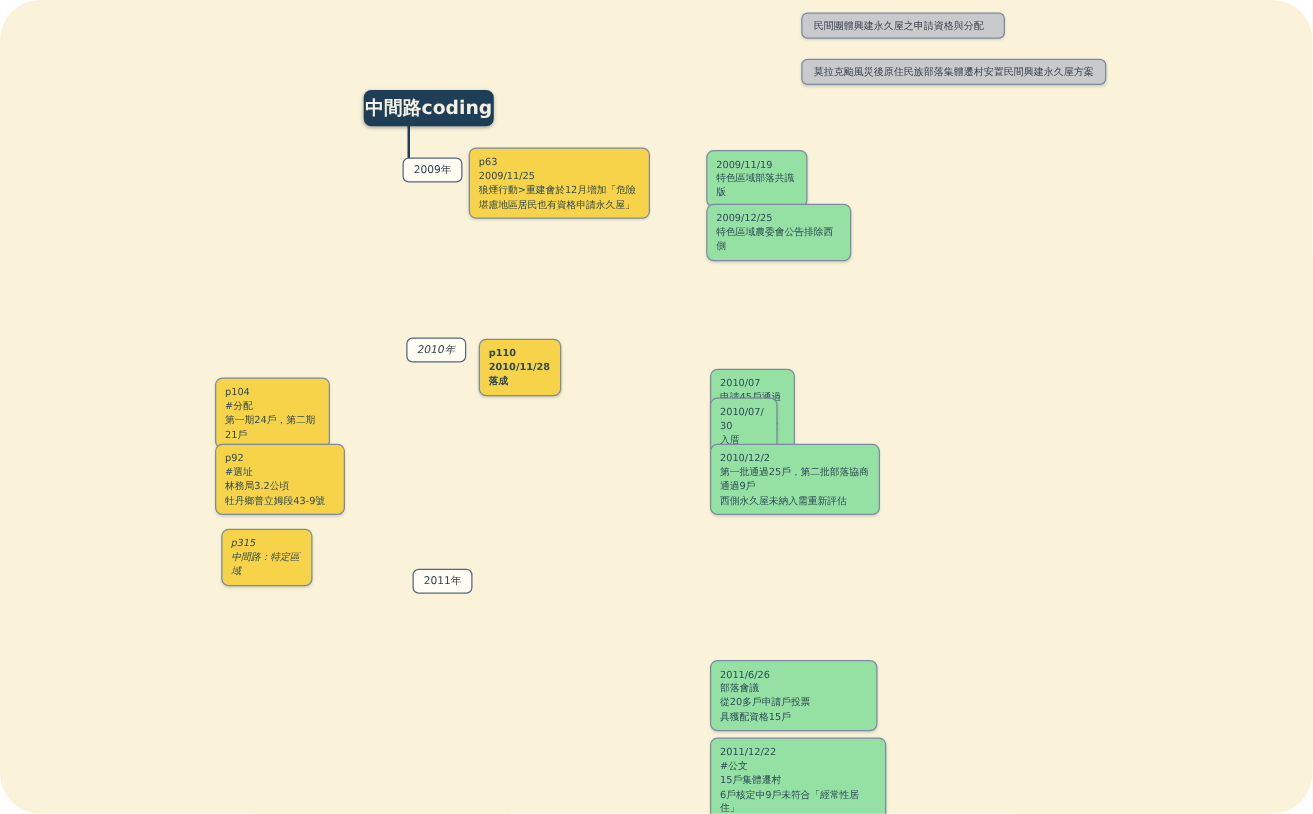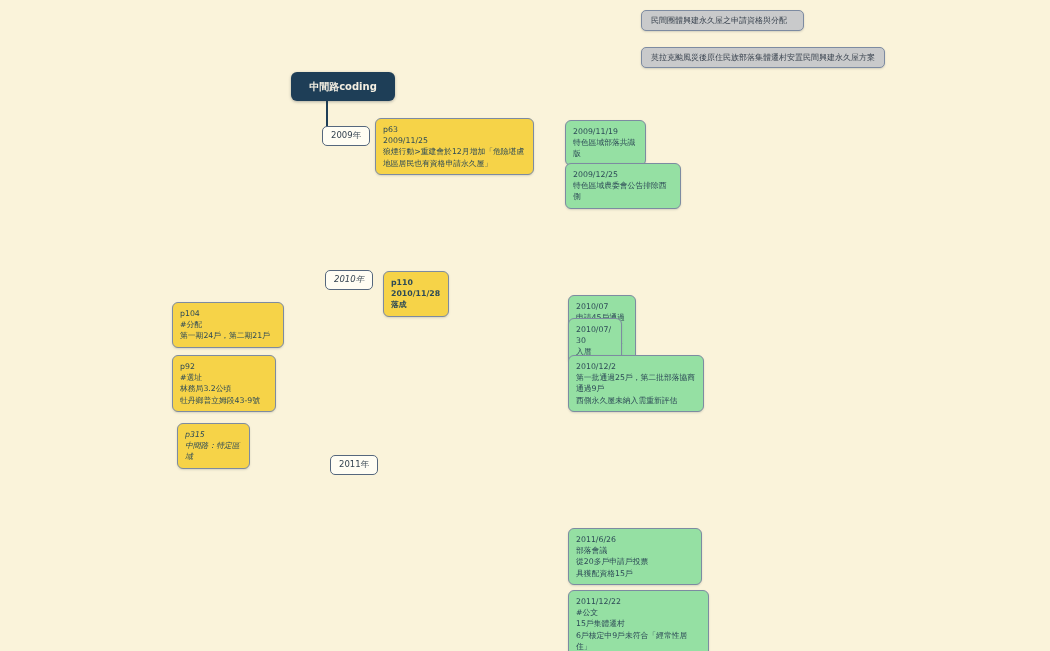--- a/index.html
+++ b/index.html
@@ -4,32 +4,32 @@
 <style>
   :root{
     --background:#faf3da;
     --accent-navy:#1e3e57;
     --card-yellow:#f6d348;
     --card-green:#95e0a3;
     --chip-gray:#c9cacb;
     --card-border:#7d8ba1;
     --card-text:#2d4a57;
   }
-  *{margin:0;padding:0;box-sizing:border-box;}
+  *{margin:0;padding:0;box-sizing:border-box;border-radius:32px;}
   html,body{width:1050px;height:651px;overflow:hidden;}
   body{font-family:"DejaVu Sans","Liberation Sans",sans-serif;}
   .canvas{
     position:relative;width:1050px;height:651px;
     background:var(--background);
   }
   .root-card{
     position:absolute;left:291px;top:72px;width:104px;height:29px;
     background:var(--accent-navy);border-radius:6px;
     display:flex;align-items:center;justify-content:center;
-    color:#f4efe2;font-size:10px;font-weight:bold;
+    color:#f4efe2;font-size:15px;font-weight:bold;
     box-shadow:0 1px 3px rgba(40,50,60,.35);
     z-index:3;
   }
   .connector{
     position:absolute;left:326px;top:100px;width:2px;height:28px;
     background:var(--accent-navy);z-index:1;
   }
   .chip{
     position:absolute;background:var(--chip-gray);
     border:1.5px solid var(--card-border);border-radius:5px;
@@ -72,30 +72,30 @@
   <div class="year" style="left:322px;top:126px;">
     <span>2009年</span>
   </div>
   <div class="year" style="left:325px;top:270px;font-style:italic;">
     <span>2010年</span>
   </div>
   <div class="year" style="left:330px;top:455px;">
     <span>2011年</span>
   </div>
 
-  <div class="card yellow" style="left:375px;top:118px;width:159px;">
+  <div class="card yellow" style="left:375px;top:118px;width:145px;">
     <div class="card-text">p63
 2009/11/25
 狼煙行動&gt;重建會於12月增加「危險堪慮地區居民也有資格申請永久屋」</div>
   </div>
   <div class="card yellow" style="left:383px;top:271px;width:66px;font-weight:bold;">
     <div class="card-text">p110
 2010/11/28落成</div>
   </div>
-  <div class="card yellow" style="left:172px;top:302px;width:112px;">
+  <div class="card yellow" style="left:172px;top:302px;width:92px;">
     <div class="card-text">p104
 #分配
 第一期24戶，第二期21戶</div>
   </div>
   <div class="card yellow" style="left:172px;top:355px;width:104px;">
     <div class="card-text">p92
 #選址
 林務局3.2公頃
 牡丹鄉普立姆段43-9號</div>
   </div>

